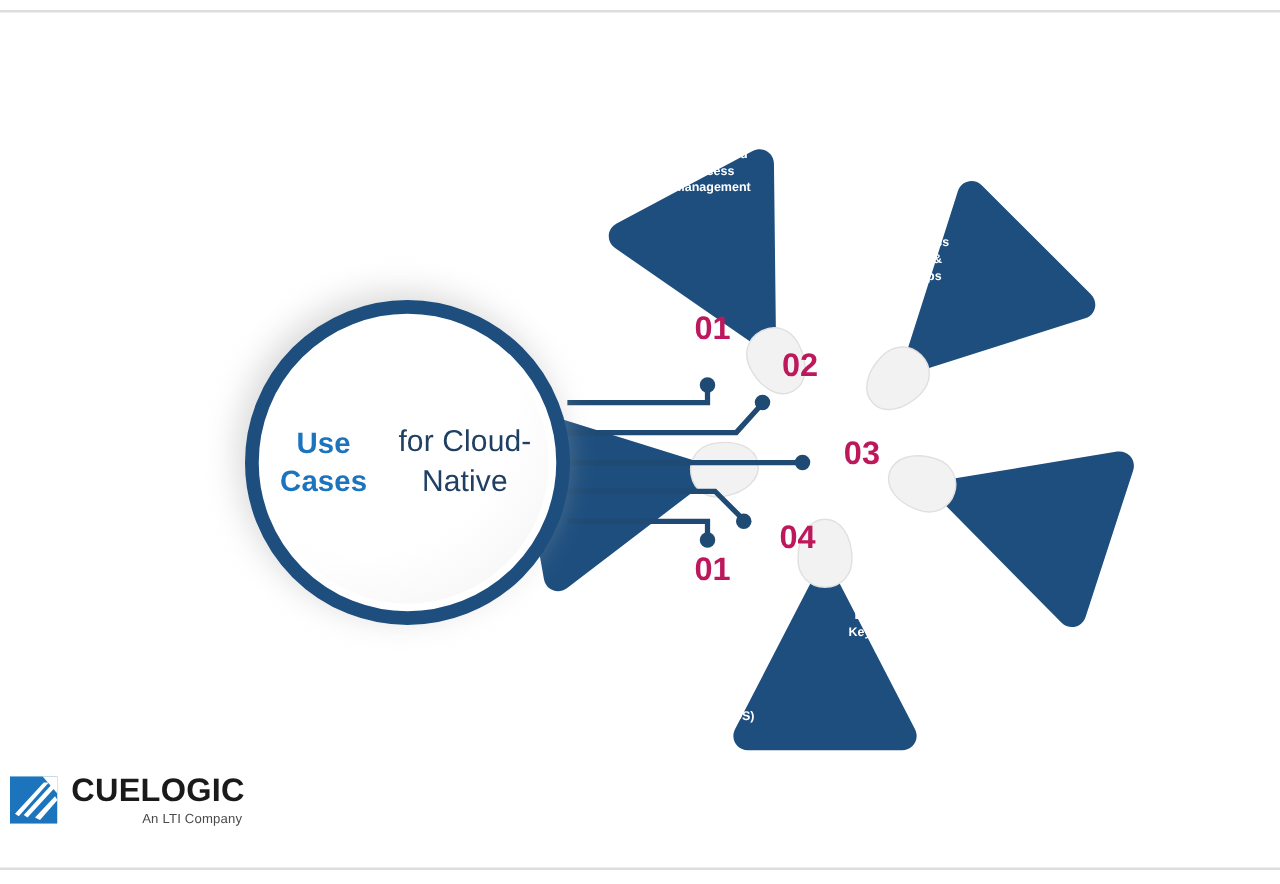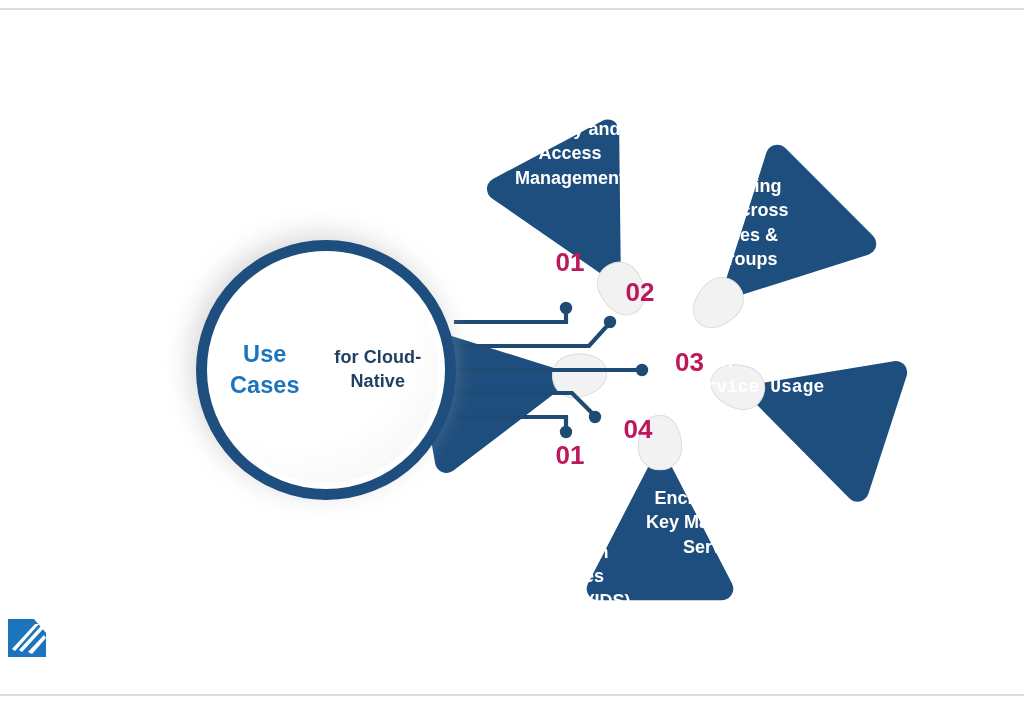--- a/index.html
+++ b/index.html
@@ -82,31 +82,31 @@
     line-height: 1.32;
   }
   .center-line1 {
     font-size: 23.5px;
     font-weight: bold;
     color: #1b74bd;
     letter-spacing: .1px;
   }
   .center-line2,
   .center-line3 {
-    font-size: 18px;
-    font-weight: bold;
+    font-size: 24px;
+    font-weight: normal;
     color: #1f3f63;
     letter-spacing: .1px;
   }
 
   
   .petal-label {
     position: absolute;
     color: #ffffff;
-    font-size: 18px;
+    font-size: 10px;
     font-weight: bold;
     line-height: 1.35;
     text-align: center;
     white-space: pre-line;
     pointer-events: none;
   }
   .petal-number {
     position: absolute;
     color: #be185d;
     font-size: 26px;
@@ -265,15 +265,19 @@
   <div class="petal-number" style="left:534px; top:440px; width:72px;">01</div>
 
   <div class="logo">
     <svg class="logo-mark" viewBox="0 0 38 38">
       <rect x="0" y="0" width="38" height="38" fill="#1c75bc"></rect>
       <path d="M 4 30 L 27 5 L 31 5 L 7 32 Z" fill="#ffffff"></path>
       <path d="M 11 31 L 33 7 L 36 9 L 14 33 Z" fill="#ffffff"></path>
       <path d="M 20 33 L 36 16 L 38 19 L 24 35 Z" fill="#ffffff"></path>
       <path d="M 26 0 L 38 0 L 38 14 Z" fill="#ffffff"></path>
     </svg>
+    <div class="logo-text">
+      <div class="logo-name">CUELOGIC</div>
+      <div class="logo-tag">An LTI Company</div>
+    </div>
   </div>
 
 </div>
 
 </body></html>

